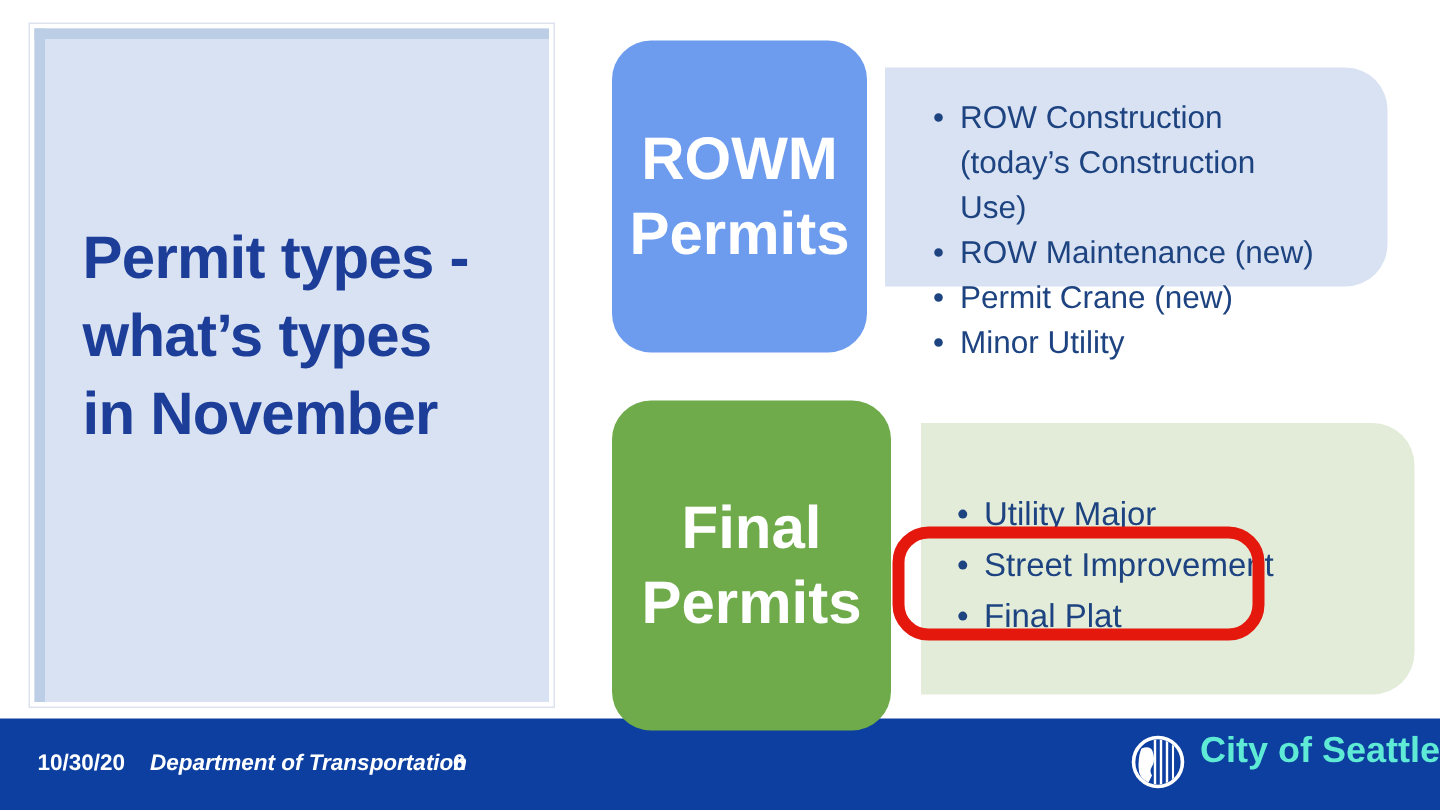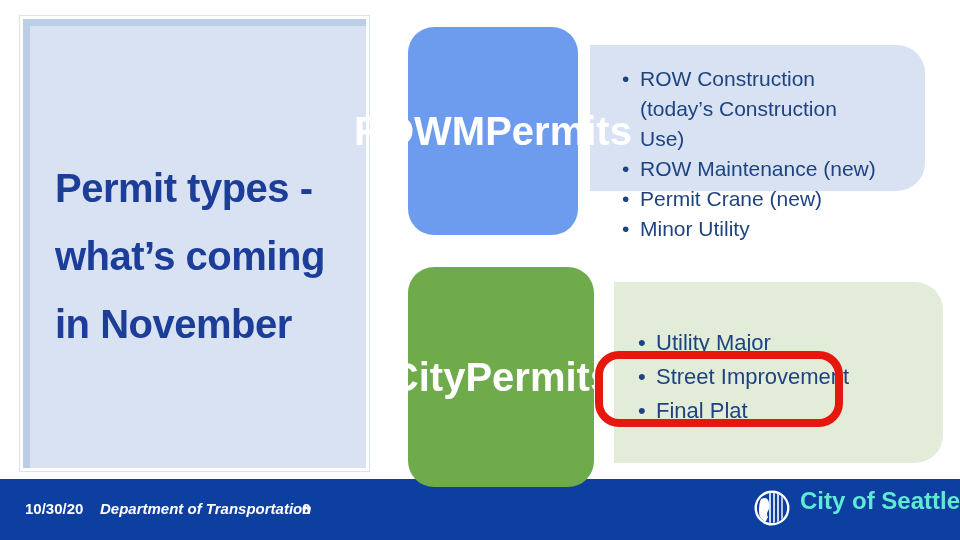--- a/index.html
+++ b/index.html
@@ -13,41 +13,41 @@
     background:#ffffff;border:1px solid #dde3ee;padding:3px;box-sizing:border-box;
   }
   .title-panel-inner{
     width:100%;height:100%;background:#d9e2f3;
     border-top:7px solid #bccde6;border-left:7px solid #bccde6;box-sizing:border-box;
   }
   .slide-title{
     position:absolute;left:55px;top:146px;width:300px;margin:0;
     font-size:40px;line-height:52px;font-weight:bold;color:#1c3e99;letter-spacing:-0.5px;
   }
-  .slide-title span{display:block;margin-top:16px;}
+  .slide-title span{display:block;}
   
   .bullet-panel{
     position:absolute;box-sizing:border-box;
     border-radius:0 28px 28px 0;
   }
   .bullet-panel.blue{left:590px;top:45px;width:335px;height:146px;background:#d9e2f2;}
   .bullet-panel.green{left:614px;top:282px;width:329px;height:181px;background:#e3ebd9;}
   .bullet-list{
     list-style:none;margin:0;padding:0;color:#1d4380;font-weight:400;
   }
   .bullet-panel.blue .bullet-list{margin:19px 0 0 32px;width:262px;font-size:21px;line-height:30px;}
   .bullet-panel.green .bullet-list{margin:44px 0 0 24px;width:270px;font-size:22px;line-height:34px;}
   .bullet-list li{position:relative;padding-left:18px;}
   .bullet-list li::before{
     content:"\2022";position:absolute;left:0;top:0;color:#1d4380;
   }
   
   .shape{
     position:absolute;border-radius:26px;color:#ffffff;font-weight:bold;
-    display:flex;flex-direction:row;align-items:center;justify-content:center;
+    display:flex;flex-direction:column;align-items:center;justify-content:center;
     text-align:left;z-index:2;
   }
   .shape .shape-line{display:block;}
   .shape.rowm{left:408px;top:27px;width:170px;height:208px;background:#6d9cef;font-size:40px;line-height:50px;}
   .shape.major{left:408px;top:267px;width:186px;height:220px;background:#6fab4a;font-size:40px;line-height:50px;}
   
   .red-highlight{
     position:absolute;left:595px;top:351px;width:248px;height:76px;
     border:8px solid #e5180d;border-radius:24px;box-sizing:border-box;
     background:transparent;z-index:3;
@@ -70,21 +70,21 @@
 </head>
 <body>
 
 <div class="slide">
 
   <div class="title-panel">
     <div class="title-panel-inner"></div>
   </div>
   <h1 class="slide-title">
     <span>Permit types -</span>
-    <span>what’s coming</span>
+    <span>what’s types</span>
     <span>in November</span>
   </h1>
 
   <div class="bullet-panel blue">
     <ul class="bullet-list">
       <li>ROW Construction (today’s Construction Use)</li>
       <li>ROW Maintenance (new)</li>
       <li>Permit Crane (new)</li>
       <li>Minor Utility</li>
     </ul>
@@ -95,21 +95,21 @@
   </div>
 
   <div class="bullet-panel green">
     <ul class="bullet-list">
       <li>Utility Major</li>
       <li>Street Improvement</li>
       <li>Final Plat</li>
     </ul>
   </div>
   <div class="shape major">
-    <span class="shape-line">City</span>
+    <span class="shape-line">Final</span>
     <span class="shape-line">Permits</span>
   </div>
 
   <div class="red-highlight"></div>
 
   <div class="footer-bar">
     <span class="footer-text footer-date">10/30/20</span>
     <span class="footer-text footer-dept">Department of Transportation</span>
     <span class="footer-text footer-page">6</span>
     <span class="seattle-logo">

